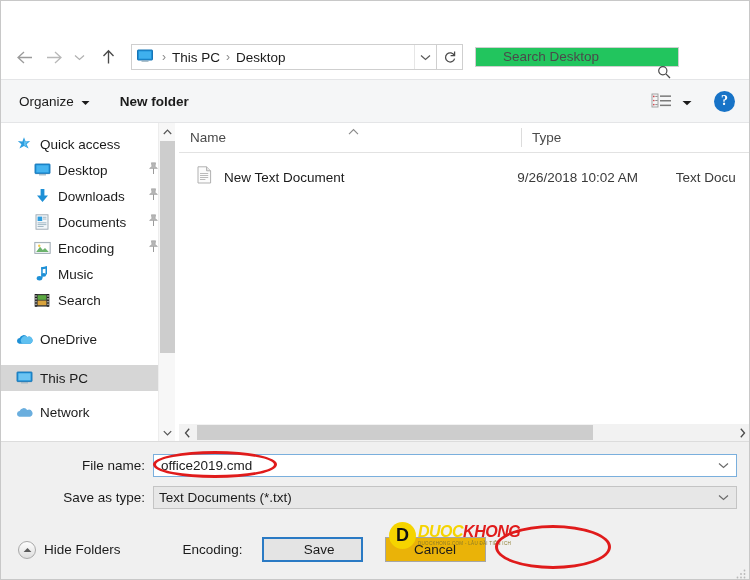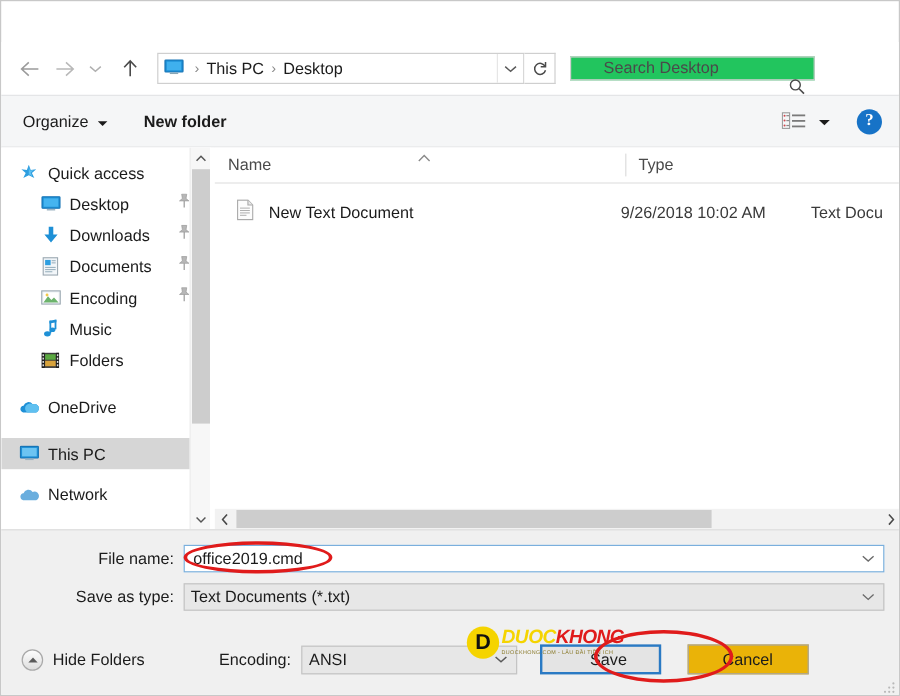--- a/index.html
+++ b/index.html
@@ -554,21 +554,21 @@
             <rect x="1.4" y="7.8" width="1.2" height="1.6" fill="#e6e6e6"></rect>
             <rect x="1.4" y="10.6" width="1.2" height="1.6" fill="#e6e6e6"></rect>
             <rect x="13.4" y="2.2" width="1.2" height="1.6" fill="#e6e6e6"></rect>
             <rect x="13.4" y="5" width="1.2" height="1.6" fill="#e6e6e6"></rect>
             <rect x="13.4" y="7.8" width="1.2" height="1.6" fill="#e6e6e6"></rect>
             <rect x="13.4" y="10.6" width="1.2" height="1.6" fill="#e6e6e6"></rect>
             <rect x="3.6" y="2.2" width="8.8" height="4.6" fill="#5aa840"></rect>
             <rect x="3.6" y="7.6" width="8.8" height="4.6" fill="#d8a33c"></rect>
           </svg>
         </span>
-        <span class="nav-label">Folders</span>
+        <span class="nav-label">Search</span>
       </div>
 
       <div class="nav-item lvl0" style="margin-top:13px">
         <span class="nav-icon">
           <svg width="18" height="13" viewBox="0 0 18 13">
             <path d="M4.2 10.8 A2.9 2.9 0 0 1 4.6 5.1 A4.3 4.3 0 0 1 12.2 3.9 A3.4 3.4 0 0 1 15.2 10.8 Z" fill="#1e90d6"></path>
             <path d="M7.8 10.8 A2.6 2.6 0 0 1 12.2 3.9 A3.4 3.4 0 0 1 15.2 10.8 Z" fill="#5fc0f0"></path>
           </svg>
         </span>
         <span class="nav-label">OneDrive</span>
@@ -690,28 +690,20 @@
       <div id="hide-folders">
         <span id="hide-folders-icon">
           <svg width="9" height="6" viewBox="0 0 9 6">
             <path d="M0.6 5 L4.5 1 L8.4 5 Z" fill="#5a5a5a"></path>
           </svg>
         </span>
         <span id="hide-folders-label">Hide Folders</span>
       </div>
 
       <span id="encoding-label">Encoding:</span>
-      <div id="encoding-field">
-        <span id="encoding-value">ANSI</span>
-        <span class="combo-caret">
-          <svg width="11" height="7" viewBox="0 0 11 7">
-            <path d="M1 1.5 L5.5 5.5 L10 1.5" stroke="#5a5a5a" stroke-width="1.3" fill="none"></path>
-          </svg>
-        </span>
-      </div>
 
       <div id="save-btn">
         <span>Save</span>
       </div>
       <div id="cancel-btn">
         <span>Cancel</span>
       </div>
     </div>
 
     <span id="grip">

